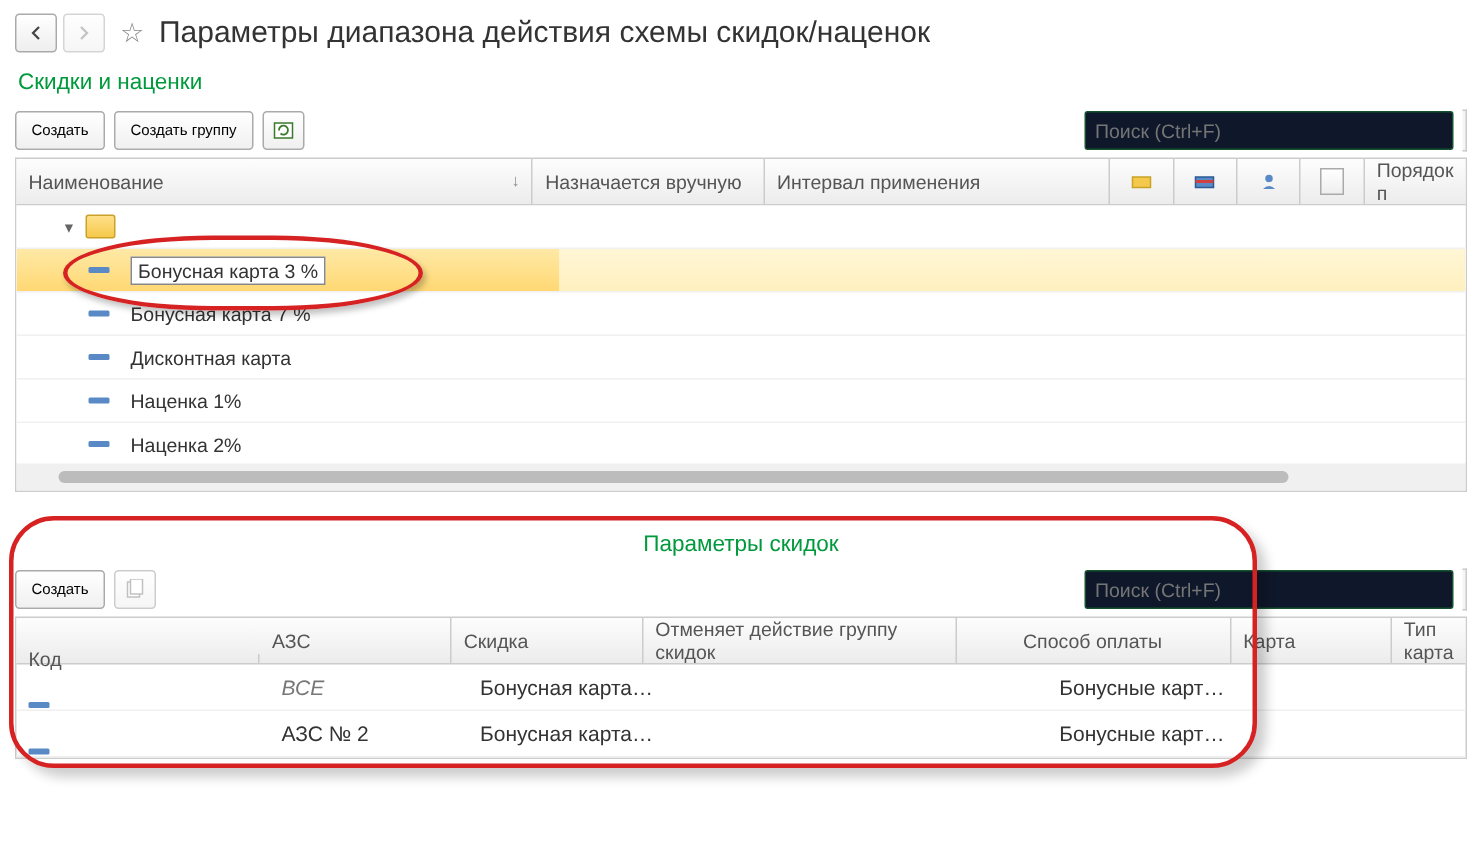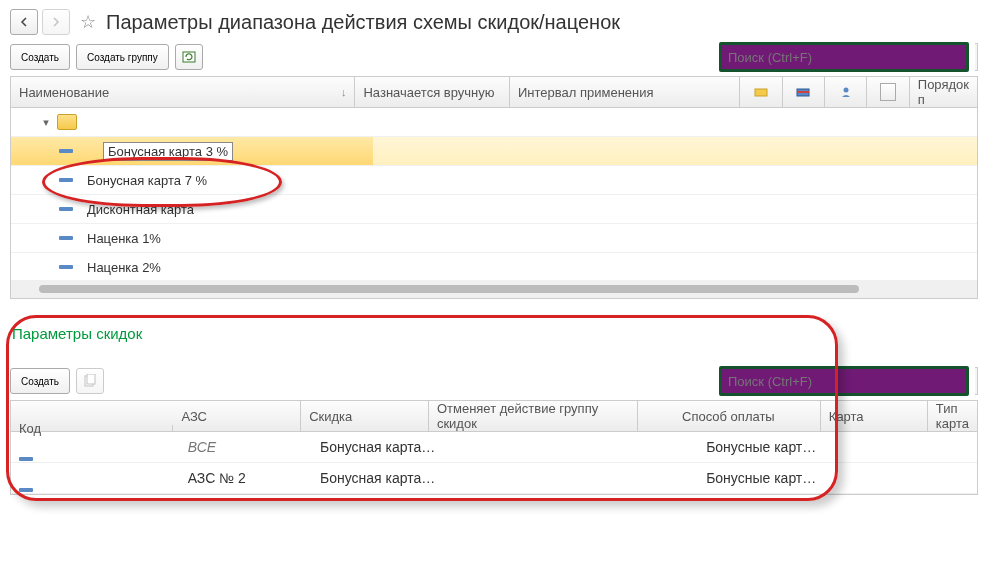--- a/index.html
+++ b/index.html
@@ -12,21 +12,21 @@
 .star-icon { width: 20px; height: 20px; display: inline-flex; align-items: center; justify-content: center; color: #888; font-size: 18px; margin: 0 4px; }
 .page-title { font-size: 20px; color: #333; }
 
 
 .subtitle { color: #009a3d; font-size: 15px; margin-bottom: 6px; border: 2px solid transparent; padding: 2px 0; }
 
 
 .toolbar { display: flex; align-items: center; gap: 6px; margin-bottom: 4px; position: relative; }
 .btn { height: 26px; padding: 0 10px; border: 1px solid #aaa; background: linear-gradient(#fff,#f0f0f0); border-radius: 3px; cursor: pointer; display: inline-flex; align-items: center; gap: 4px; font-size: 10px; }
 .btn-icon { width: 28px; padding: 0; justify-content: center; }
-.search-box { margin-left: auto; width: 232px; height: 24px; border: 3px solid #14532d; background: #701a75; padding: 0 6px; font-size: 13px; color: #999; border-radius: 2px; }
+.search-box { margin-left: auto; width: 232px; height: 24px; border: 1px solid #14532d; background: #0f172a; padding: 0 6px; font-size: 13px; color: #999; border-radius: 2px; }
 .search-trailing { width: 2px; height: 26px; border: 1px solid #ccc; border-left: none; background: #f5f5f5; }
 
 
 .grid { border: 1px solid #ccc; }
 .grid-head { display: flex; background: linear-gradient(#fdfdfd,#ececec); border-bottom: 1px solid #ccc; height: 30px; }
 .grid-head > div { border-right: 1px solid #ccc; padding: 0 8px; display: flex; align-items: center; font-size: 13px; color: #555; }
 .grid-head > div:last-child { border-right: none; }
 .col-name { width: 362px; }
 .col-man { width: 152px; }
 .col-int { width: 236px; }
@@ -39,21 +39,21 @@
 .tree-cell-name { width: 362px; box-sizing: border-box; padding-left: 6px; display: flex; align-items: center; gap: 4px; height: 100%; }
 .tree-cell-rest { flex: 1; height: 100%; }
 .toggle { width: 14px; text-align: center; color: #666; font-size: 11px; user-select: none; }
 .folder-ic { width: 18px; height: 14px; background: linear-gradient(#ffe08a,#f5c94b); border: 1px solid #c9a227; border-radius: 2px; }
 .item-ic { width: 14px; height: 4px; background: #5a8ac6; border-radius: 1px; }
 .indent-1 { width: 38px; }
 .indent-0 { width: 18px; }
 
 .row-selected .tree-cell-name { background: linear-gradient(#ffe9a6,#ffd873); }
 .row-selected .tree-cell-rest { background: linear-gradient(#fff6d6,#fff0bf); }
-.row-selected .tree-cell-name .label-box { background: #fff; border: 1px solid #888; padding: 1px 4px; display: inline-block; margin-left: 16px; }
+.row-selected .tree-cell-name .label-box { background: #fff; border: 1px solid #888; padding: 1px 4px; display: inline-block; }
 
 .grid-scroll { height: 14px; background: #f0f0f0; display: flex; align-items: center; padding: 2px 4px; }
 .grid-scroll .thumb { height: 8px; width: 820px; background: #bcbcbc; border-radius: 4px; margin-left: 24px; }
 
 
 .ring { position: absolute; border: 3px solid #d62222; border-radius: 50%/60%; pointer-events: none; box-shadow: 2px 3px 4px rgba(0,0,0,.25); }
 
 
 .section2 { margin-top: 22px; position: relative; }
 .round-rect { position: absolute; left: -4px; right: 140px; top: -6px; bottom: -6px; border: 3px solid #d62222; border-radius: 30px; pointer-events: none; box-shadow: 6px 6px 8px rgba(0,0,0,.2); }
@@ -91,20 +91,21 @@
     </div>
     <div class="nav-btn disabled">
       <svg class="arrow" viewBox="0 0 10 10">
           <path d="M3 1 L7 5 L3 9" stroke="#888" stroke-width="1.5" fill="none"></path>
         </svg>
     </div>
     <span class="star-icon">☆</span>
     <span class="page-title">Параметры диапазона действия схемы скидок/наценок</span>
   </div>
 
+  <div class="subtitle">Скидки и наценки</div>
 
   <div class="toolbar">
     <button class="btn">Создать</button>
     <button class="btn">Создать группу</button>
     <button class="btn btn-icon">
       <svg class="mini-ic" viewBox="0 0 14 14">
         <rect x="1" y="2" width="12" height="10" fill="#fff" stroke="#3a7a2a"></rect>
         <path d="M4 7 a3 3 0 1 1 1 2" stroke="#3a7a2a" fill="none" stroke-width="1.2"></path>
       </svg>
     </button>
@@ -199,21 +200,21 @@
         </div>
       </div>
     <div class="grid-scroll">
       <div class="thumb"></div>
     </div>
   </div>
 
   <div class="ring" style="left:42px; top:157px; width:234px; height:44px;"></div>
 
   <div class="section2">
-    <div class="subtitle" style="margin-bottom:20px;">Параметры скидок</div>
+    <div class="subtitle" style="margin-bottom:4px;text-align:center;">Параметры скидок</div>
 
     <div class="toolbar">
       <button class="btn">Создать</button>
       <button class="btn btn-icon" style="opacity:.6">
         <svg class="mini-ic" viewBox="0 0 14 14">
           <rect x="2" y="2" width="8" height="10" fill="#fff" stroke="#999"></rect>
           <rect x="4" y="0" width="8" height="10" fill="#fff" stroke="#999"></rect>
         </svg>
       </button>
       <input class="search-box" placeholder="Поиск (Ctrl+F)" style="">

